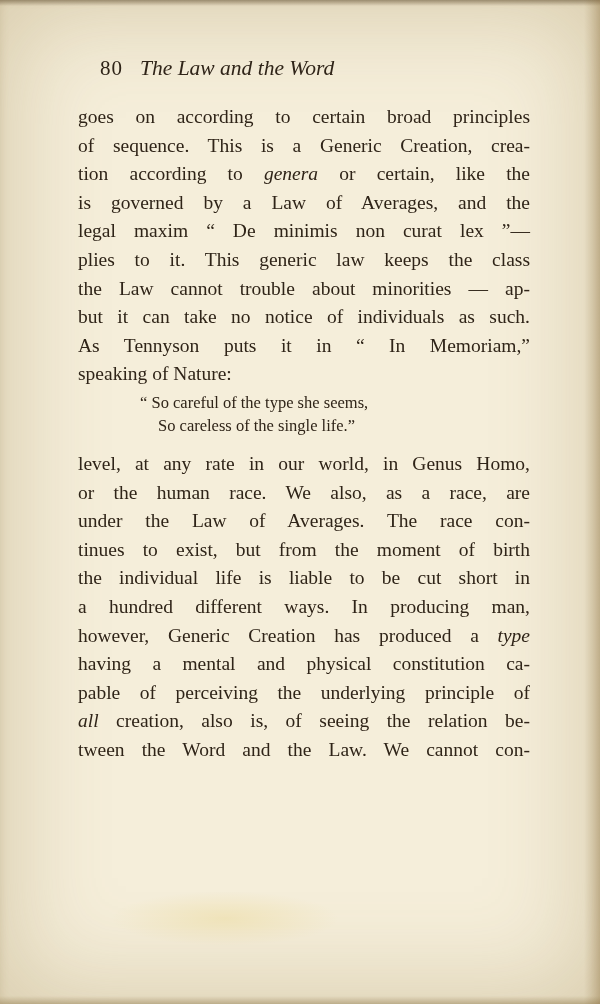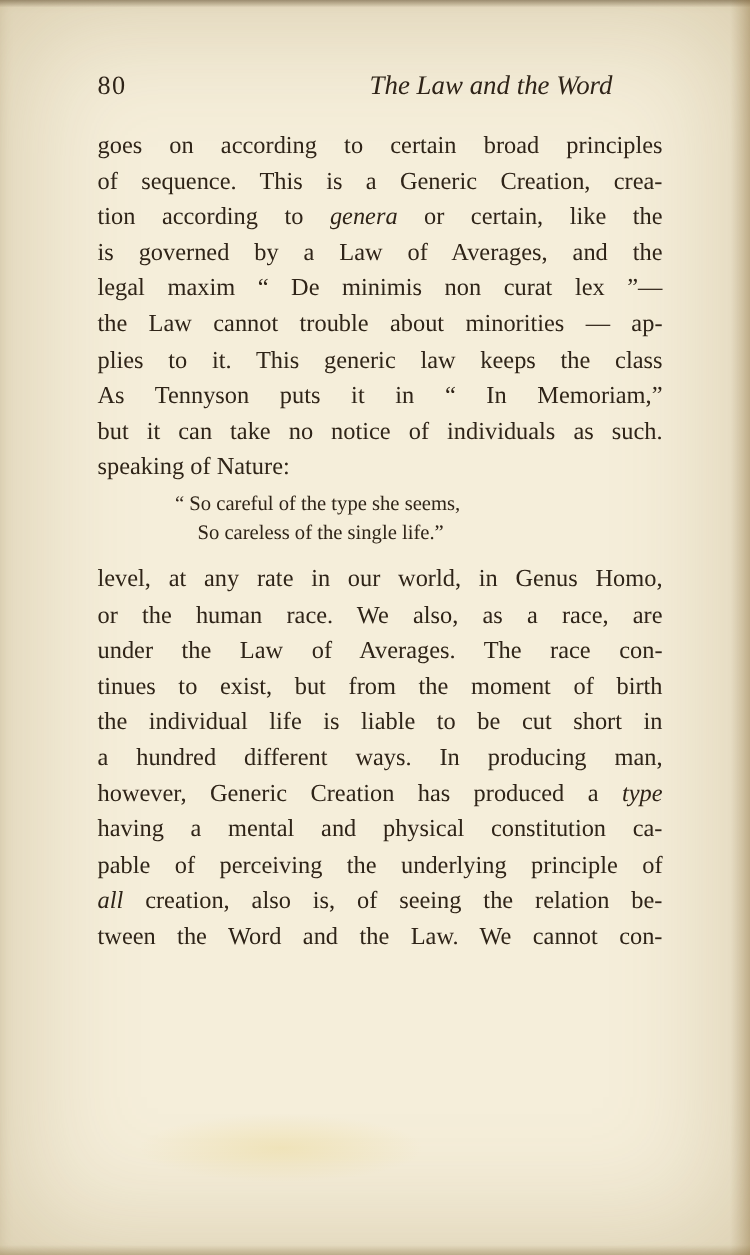--- a/index.html
+++ b/index.html
@@ -30,23 +30,23 @@
   }
   .stain {
     position:absolute; bottom:58px; left:110px; width:230px; height:55px; pointer-events:none;
     background:radial-gradient(ellipse at center, rgba(225,195,80,0.22), rgba(225,195,80,0) 70%);
   }
   .header {
     position:absolute; top:56px; left:78px; width:452px;
     display:flex; align-items:baseline;
     font-size:21px;
   }
-  .page-number { min-width:40px; letter-spacing:1px; }
+  .page-number { min-width:40px; letter-spacing:1px;margin-left:22px; }
   .book-title {
-    flex:1; text-align:right; font-style:italic; font-size:21.5px;
+    flex:1; text-align:left; font-style:italic; font-size:21.5px;
     padding-right:40px;
   }
   .body-text {
     position:absolute; top:103px; left:78px; width:452px;
     font-size:19.5px;
   }
   .line {
     line-height:28.6px;
     text-align:justify;
     text-align-last:justify;
@@ -76,24 +76,24 @@
     <span class="book-title">The Law and the Word</span>
   </div>
 
   <div class="body-text">
     <div class="para">
         <div class="line"><span>goes on according to certain broad principles</span></div>
         <div class="line"><span>of sequence.  This is a Generic Creation, crea-</span></div>
         <div class="line"><span>tion according to </span><em>genera</em><span> or certain, like the</span></div>
         <div class="line"><span>is governed by a Law of Averages, and the</span></div>
         <div class="line"><span>legal maxim “ De minimis non curat lex ”—</span></div>
+        <div class="line"><span>plies to it.  This generic law keeps the class</span></div>
         <div class="line"><span>the Law cannot trouble about minorities — ap-</span></div>
-        <div class="line"><span>plies to it.  This generic law keeps the class</span></div>
+        <div class="line"><span>but it can take no notice of individuals as such.</span></div>
         <div class="line"><span>As Tennyson puts it in “ In Memoriam,”</span></div>
-        <div class="line"><span>but it can take no notice of individuals as such.</span></div>
         <div class="line no-just"><span>speaking of Nature:</span></div>
       </div>
     <div class="quote">
         <div class="line no-just"><span>“ So careful of the type she seems,</span></div>
         <div class="line no-just indent"><span>So careless of the single life.”</span></div>
       </div>
     <div class="para">
         <div class="line"><span>level, at any rate in our world, in Genus Homo,</span></div>
         <div class="line"><span>or the human race.  We also, as a race, are</span></div>
         <div class="line"><span>under the Law of Averages.  The race con-</span></div>

